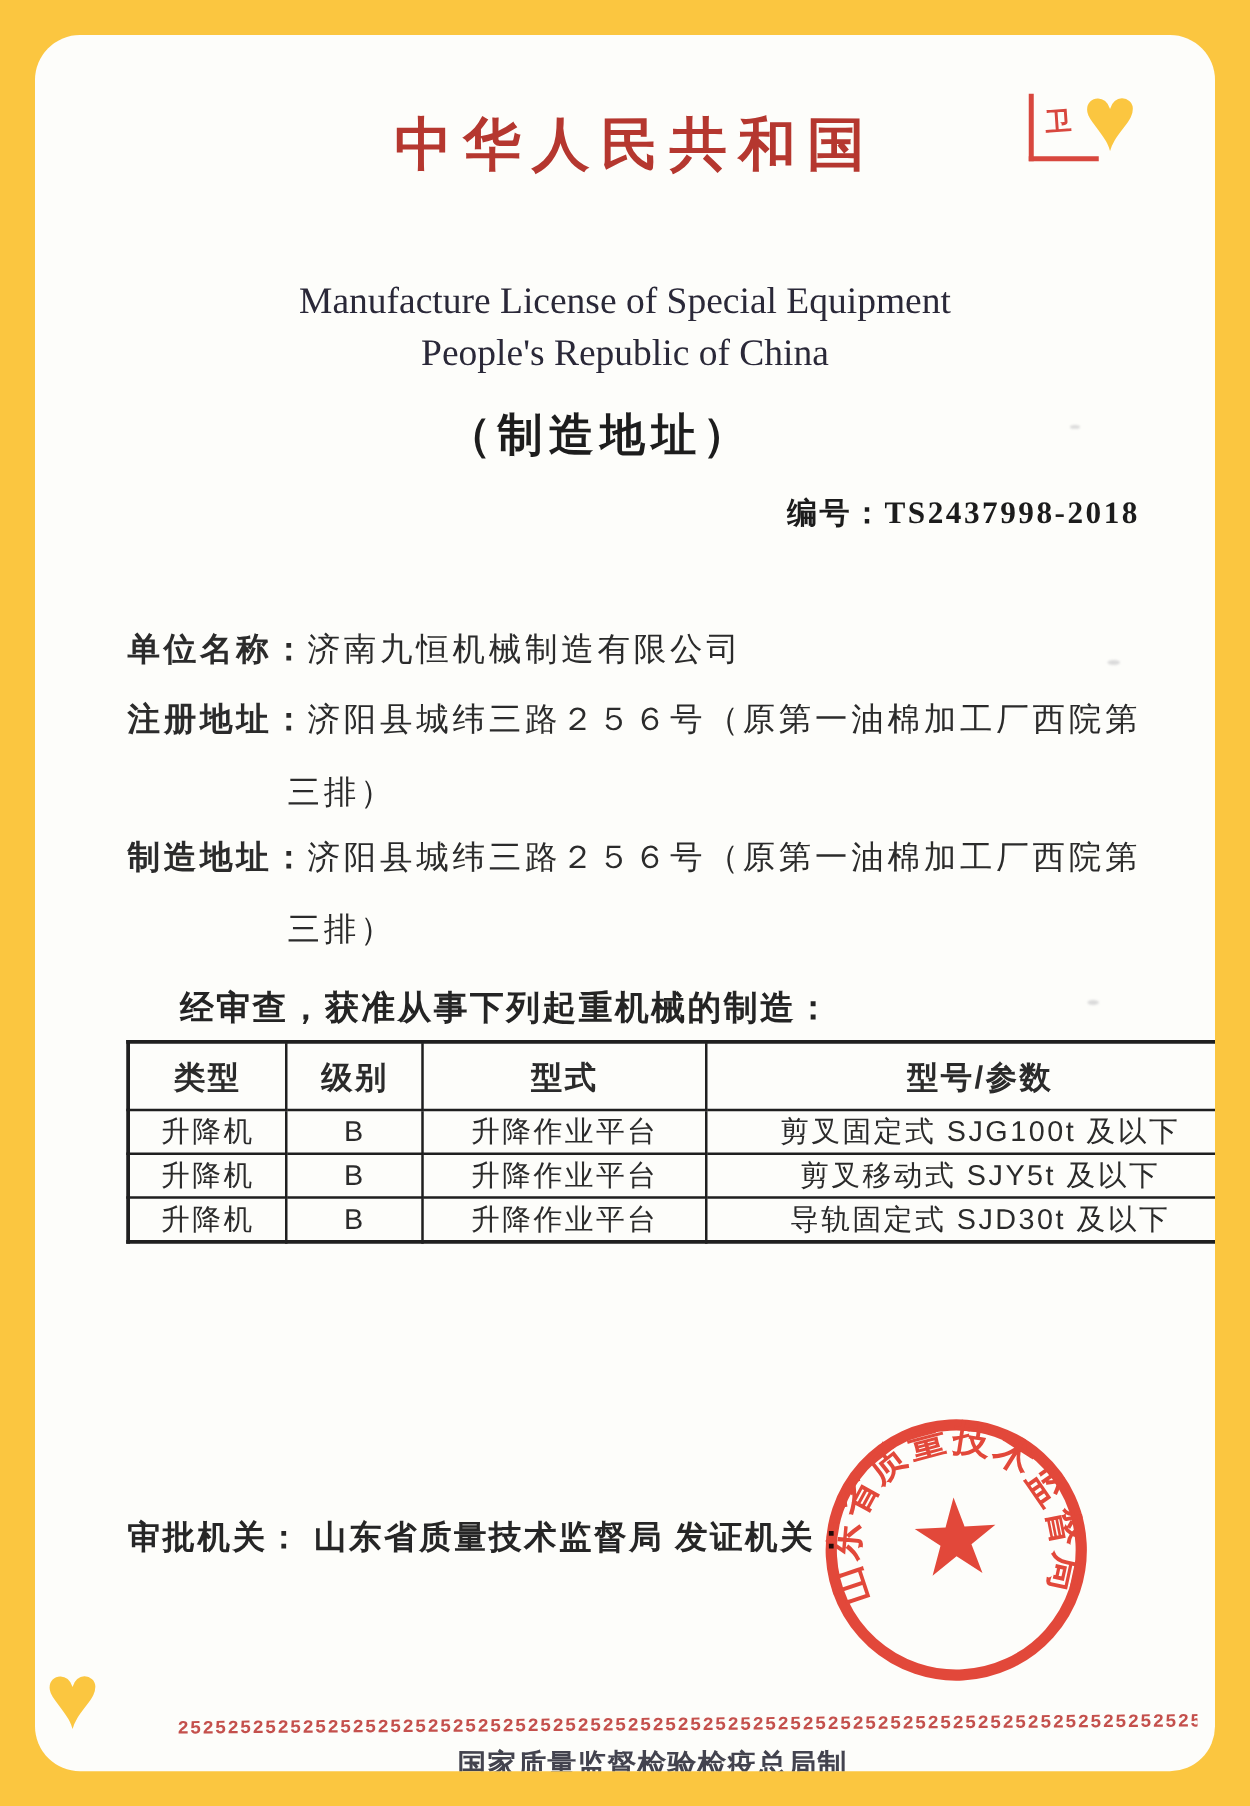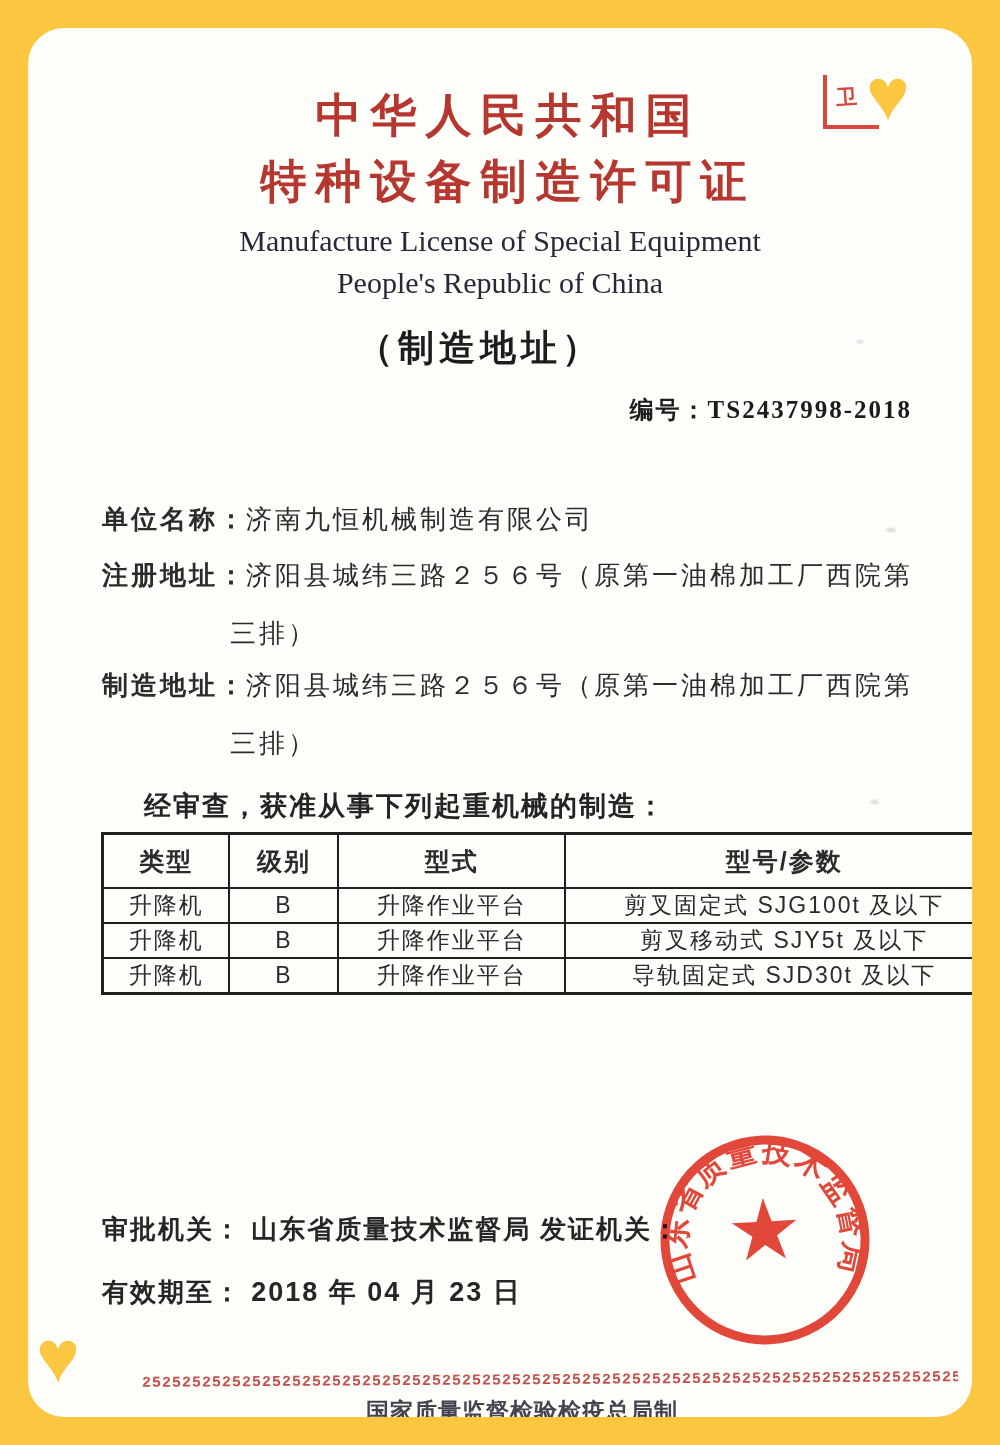--- a/index.html
+++ b/index.html
@@ -101,21 +101,20 @@
   <div id="card">
 
     <div class="abs corner-mark">
       <span class="corner-glyph">卫</span>
     </div>
 
     <div class="abs heart heart-tr">♥</div>
     <div class="abs heart heart-bl">♥</div>
 
     <div class="abs centered title-cn" style="top:62px">中华人民共和国</div>
-    <div class="abs centered title-cn" style="top:128px">特种设备制造许可证</div>
     <div class="abs centered title-en" style="top:196px">Manufacture License of Special Equipment</div>
     <div class="abs centered title-en" style="top:238px">People's Republic of China</div>
     <div class="abs centered category" style="top:296px">（制造地址）</div>
 
     <div class="abs license-line">
       <span class="lbl">编号：</span><span class="val">TS2437998-2018</span>
     </div>
 
     <div class="abs info-row" style="top:474px">
       <span class="lbl">单位名称：</span>
@@ -169,24 +168,20 @@
     </tbody>
       </table>
 
     <div class="abs foot-row fr-left" style="top:1184px">
       <span class="lbl">审批机关：</span>
       <span class="val">山东省质量技术监督局</span>
     </div>
     <div class="abs foot-row fr-right" style="top:1184px">
       <span class="lbl">发证机关：</span>
     </div>
-    <div class="abs foot-row fr-left" style="top:1246px">
-      <span class="lbl">有效期至：</span>
-      <span class="val date-val">2018 年 04 月 23 日</span>
-    </div>
 
     <svg class="abs seal" viewBox="0 0 240 240">
       <circle cx="120" cy="120" r="100" fill="none" stroke="#e23a2c" stroke-width="9"></circle>
       <polygon fill="#e23a2c" points="120,78 127.6,101.5 152.3,101.5 132.4,116 140,139.5 120,125 100,139.5 107.6,116 87.7,101.5 112.4,101.5"></polygon>
       <path id="sealArc" d="M 51.6 159.5 A 79 79 0 1 1 188.4 159.5" fill="none" stroke="none"></path>
       <text font-size="30" font-weight="bold" fill="#e23a2c" letter-spacing="2">
         <textPath href="#sealArc" startOffset="50%" text-anchor="middle" textLength="322" lengthAdjust="spacingAndGlyphs">山东省质量技术监督局</textPath>
       </text>
     </svg>
 

